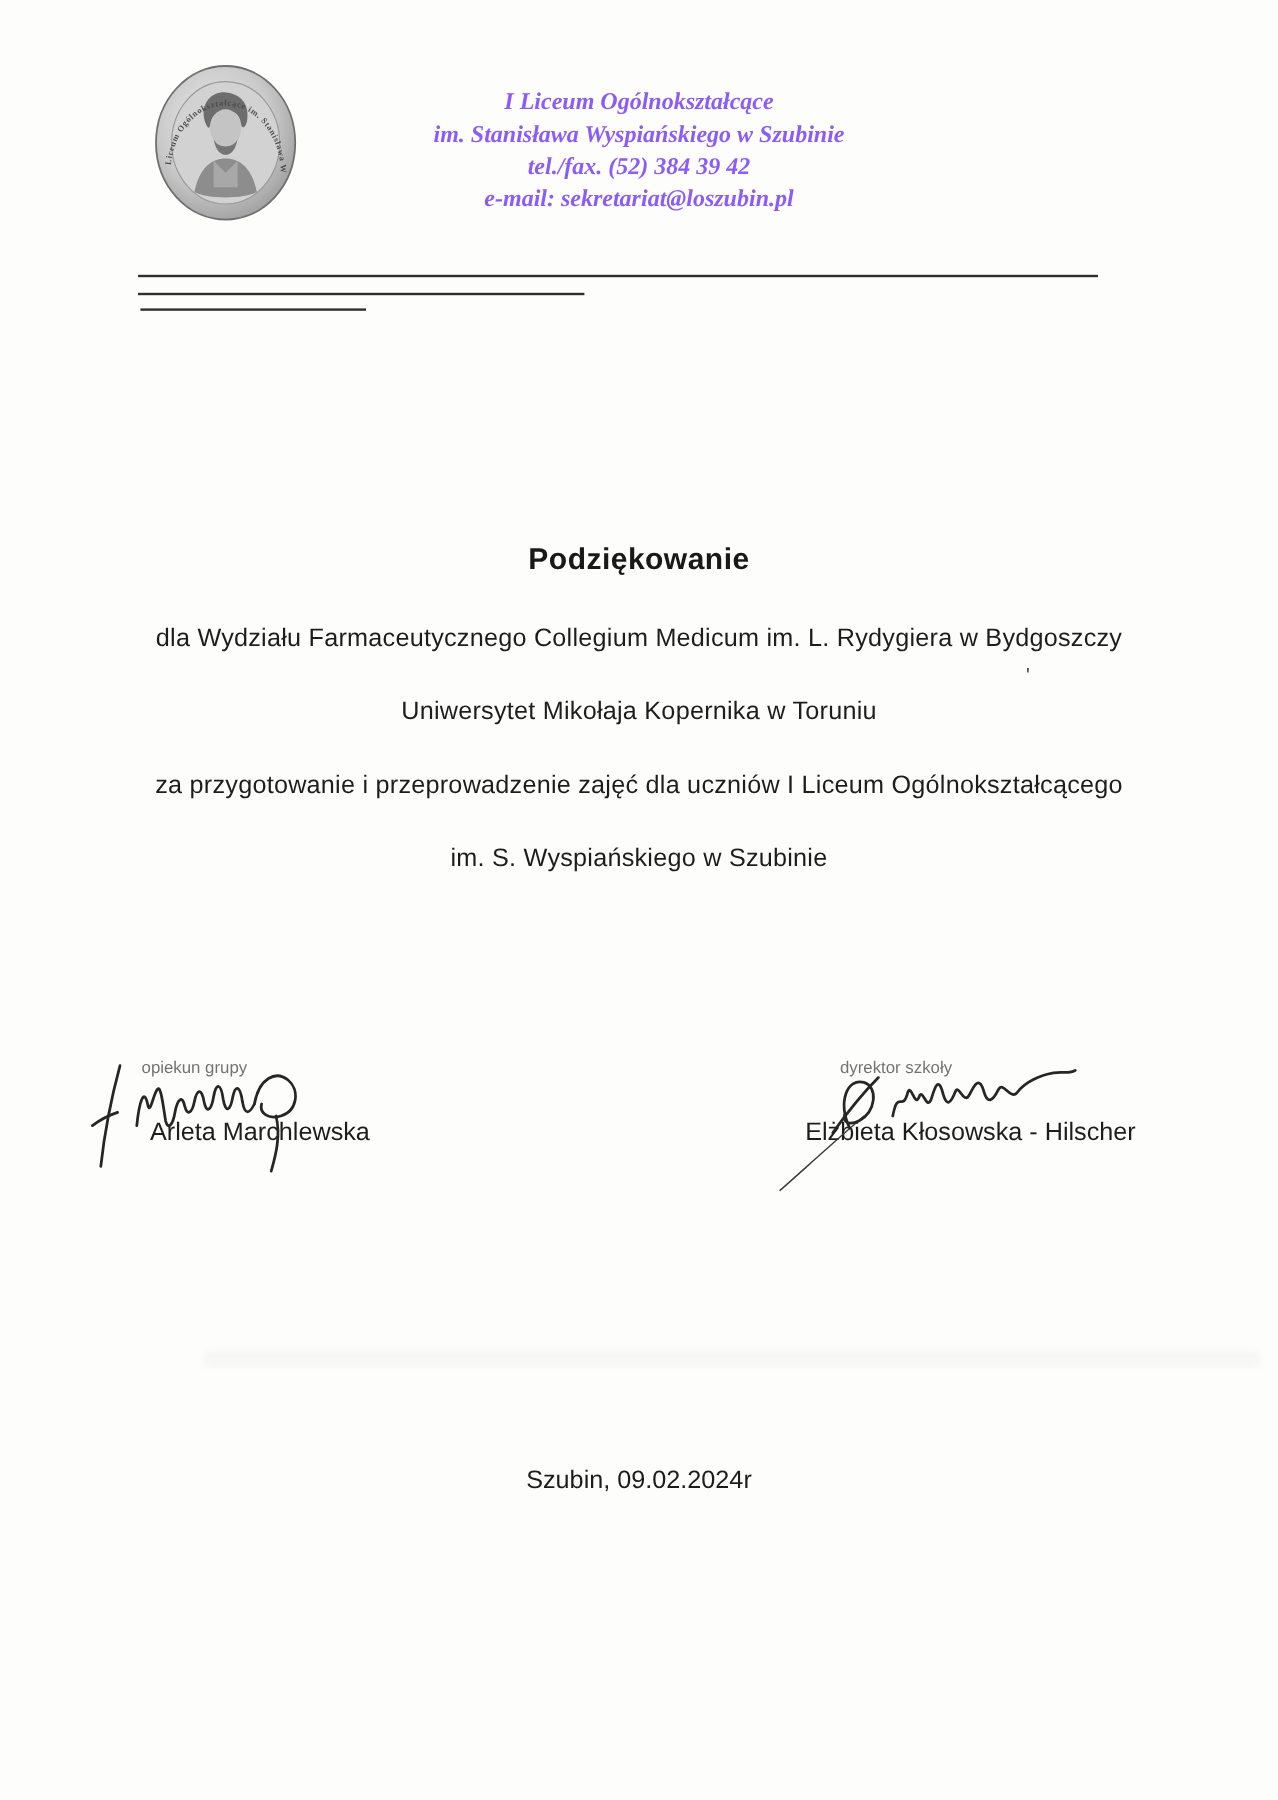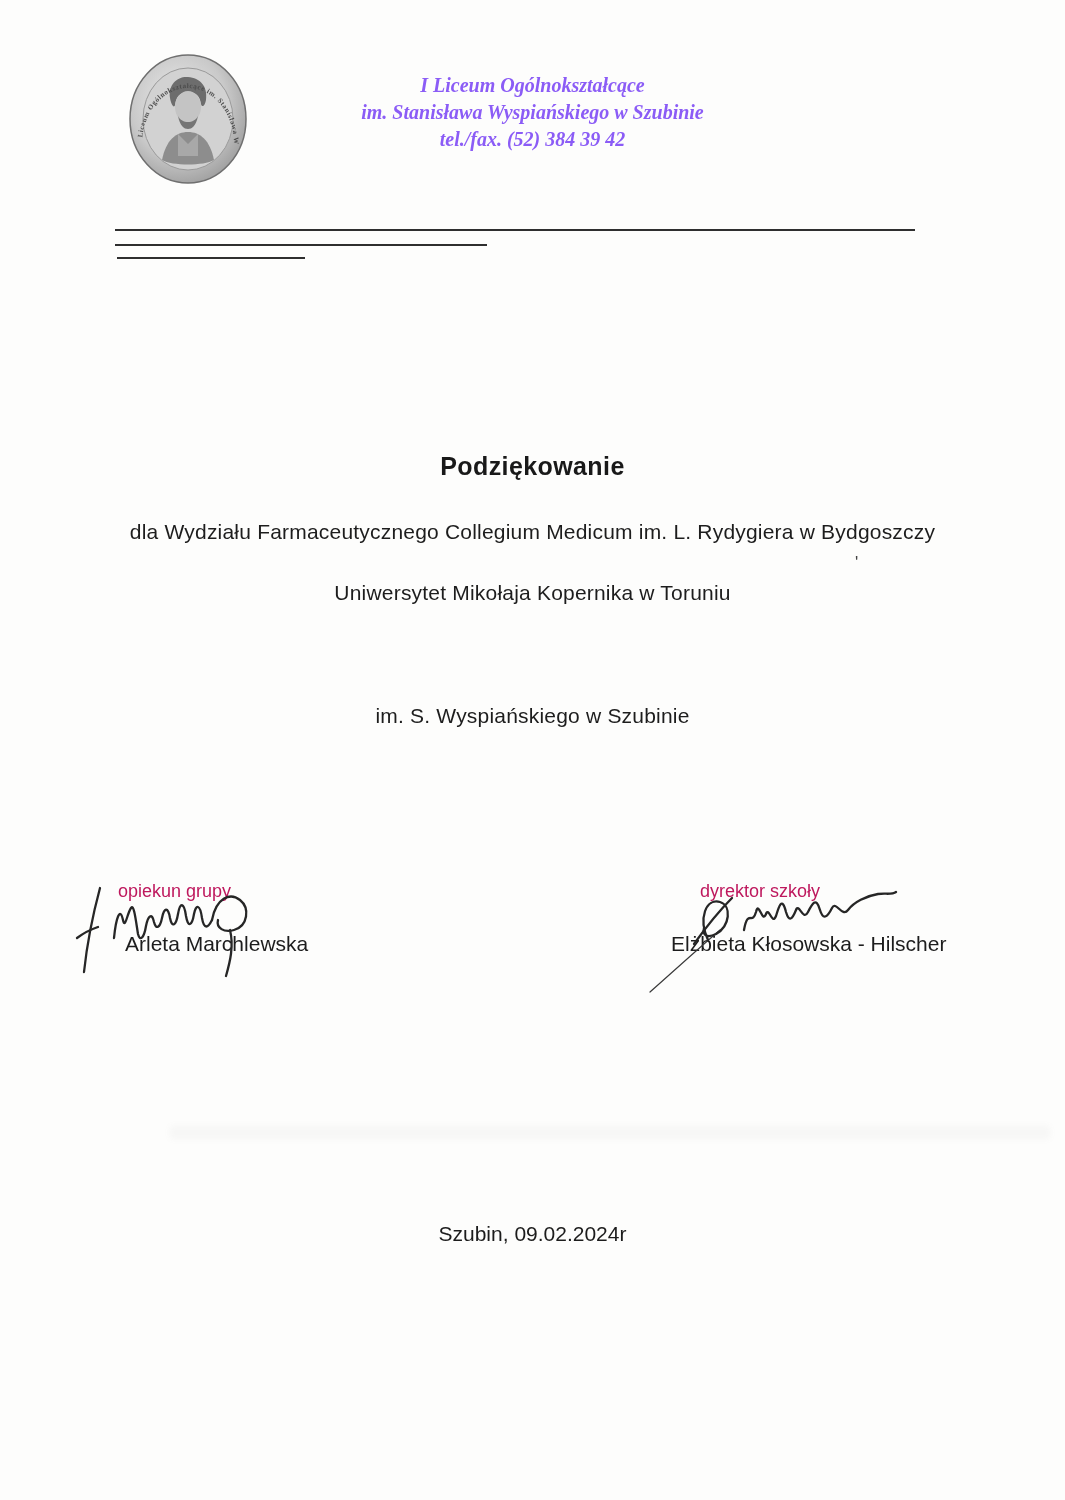--- a/index.html
+++ b/index.html
@@ -39,21 +39,21 @@
   }
   .body-line-1{top:520px;}
   .body-line-2{top:581px;}
   .body-line-3{top:643px;}
   .body-line-4{top:704px;}
   .stray-mark{
     position:absolute;left:855px;top:553px;
     font-size:17px;color:#444;
   }
   
-  .sig-label{position:absolute;font-size:18px;color:#be185d;z-index:1;text-align:center;}
+  .sig-label{position:absolute;font-size:14px;color:#737373;z-index:1;text-align:center;}
   .sig-name{position:absolute;font-size:21px;color:#1d1d1d;z-index:1;margin-left:21px;}
   .sig-label-left{left:118px;top:881px;}
   .sig-name-left{left:104px;top:932px;}
   .sig-label-right{left:700px;top:881px;}
   .sig-name-right{left:650px;top:932px;}
   .sig-svg{position:absolute;z-index:2;}
   .sig-svg-left{left:70px;top:878px;width:215px;height:105px;}
   .sig-svg-right{left:628px;top:878px;width:300px;height:118px;}
   .sig-stroke{fill:none;stroke:#262626;stroke-width:2.3;stroke-linecap:round;stroke-linejoin:round;}
   .sig-stroke-thin{fill:none;stroke:#3a3a3a;stroke-width:1.2;stroke-linecap:round;}
@@ -96,31 +96,33 @@
     </g>
     <text font-size="7" fill="#4c4c4c" letter-spacing="0.6" font-family="Liberation Serif, serif" font-weight="bold">
       <textPath href="#rimPath" startOffset="4%">Liceum Ogólnokształcące im. Stanisława Wyspiańskiego</textPath>
     </text>
   </svg>
 
   <div class="letterhead-text">
     <div>I Liceum Ogólnokształcące</div>
     <div>im. Stanisława Wyspiańskiego w Szubinie</div>
     <div>tel./fax. (52) 384 39 42</div>
+    <div>e-mail: sekretariat@loszubin.pl</div>
   </div>
 
   <div class="rule rule-1"></div>
   <div class="rule rule-2"></div>
   <div class="rule rule-3"></div>
 
   <h1 class="doc-title">Podziękowanie</h1>
 
   <p class="body-line body-line-1">dla Wydziału Farmaceutycznego Collegium Medicum im. L. Rydygiera w Bydgoszczy</p>
   <span class="stray-mark">'</span>
   <p class="body-line body-line-2">Uniwersytet Mikołaja Kopernika w Toruniu</p>
+  <p class="body-line body-line-3">za przygotowanie i przeprowadzenie zajęć dla uczniów I Liceum Ogólnokształcącego</p>
   <p class="body-line body-line-4">im. S. Wyspiańskiego w Szubinie</p>
 
   <div class="sig-label sig-label-left">opiekun grupy</div>
   <svg class="sig-svg sig-svg-left" viewBox="0 0 215 105" aria-hidden="true">
     <path class="sig-stroke" d="M14,94 C17,66 23,36 30,10"></path>
     <path class="sig-stroke" d="M7,60 C15,54 22,51 28,49"></path>
     <path class="sig-stroke" d="M44,60 C46,40 50,28 53,42 C55,52 57,36 61,30 C64,25 66,44 68,56 C70,64 74,60 76,48 C78,38 82,34 84,44 C86,52 90,50 92,40 C94,30 98,28 100,40 C102,50 106,48 108,36 C110,24 114,24 116,38 C118,50 122,48 124,36 C126,26 130,26 132,40 C134,52 138,50 142,42"></path>
     <path class="sig-stroke" d="M142,42 C146,20 160,14 170,22 C180,30 178,48 164,52 C154,55 146,50 148,42"></path>
     <path class="sig-stroke" d="M160,52 C164,68 160,84 156,98"></path>
   </svg>

